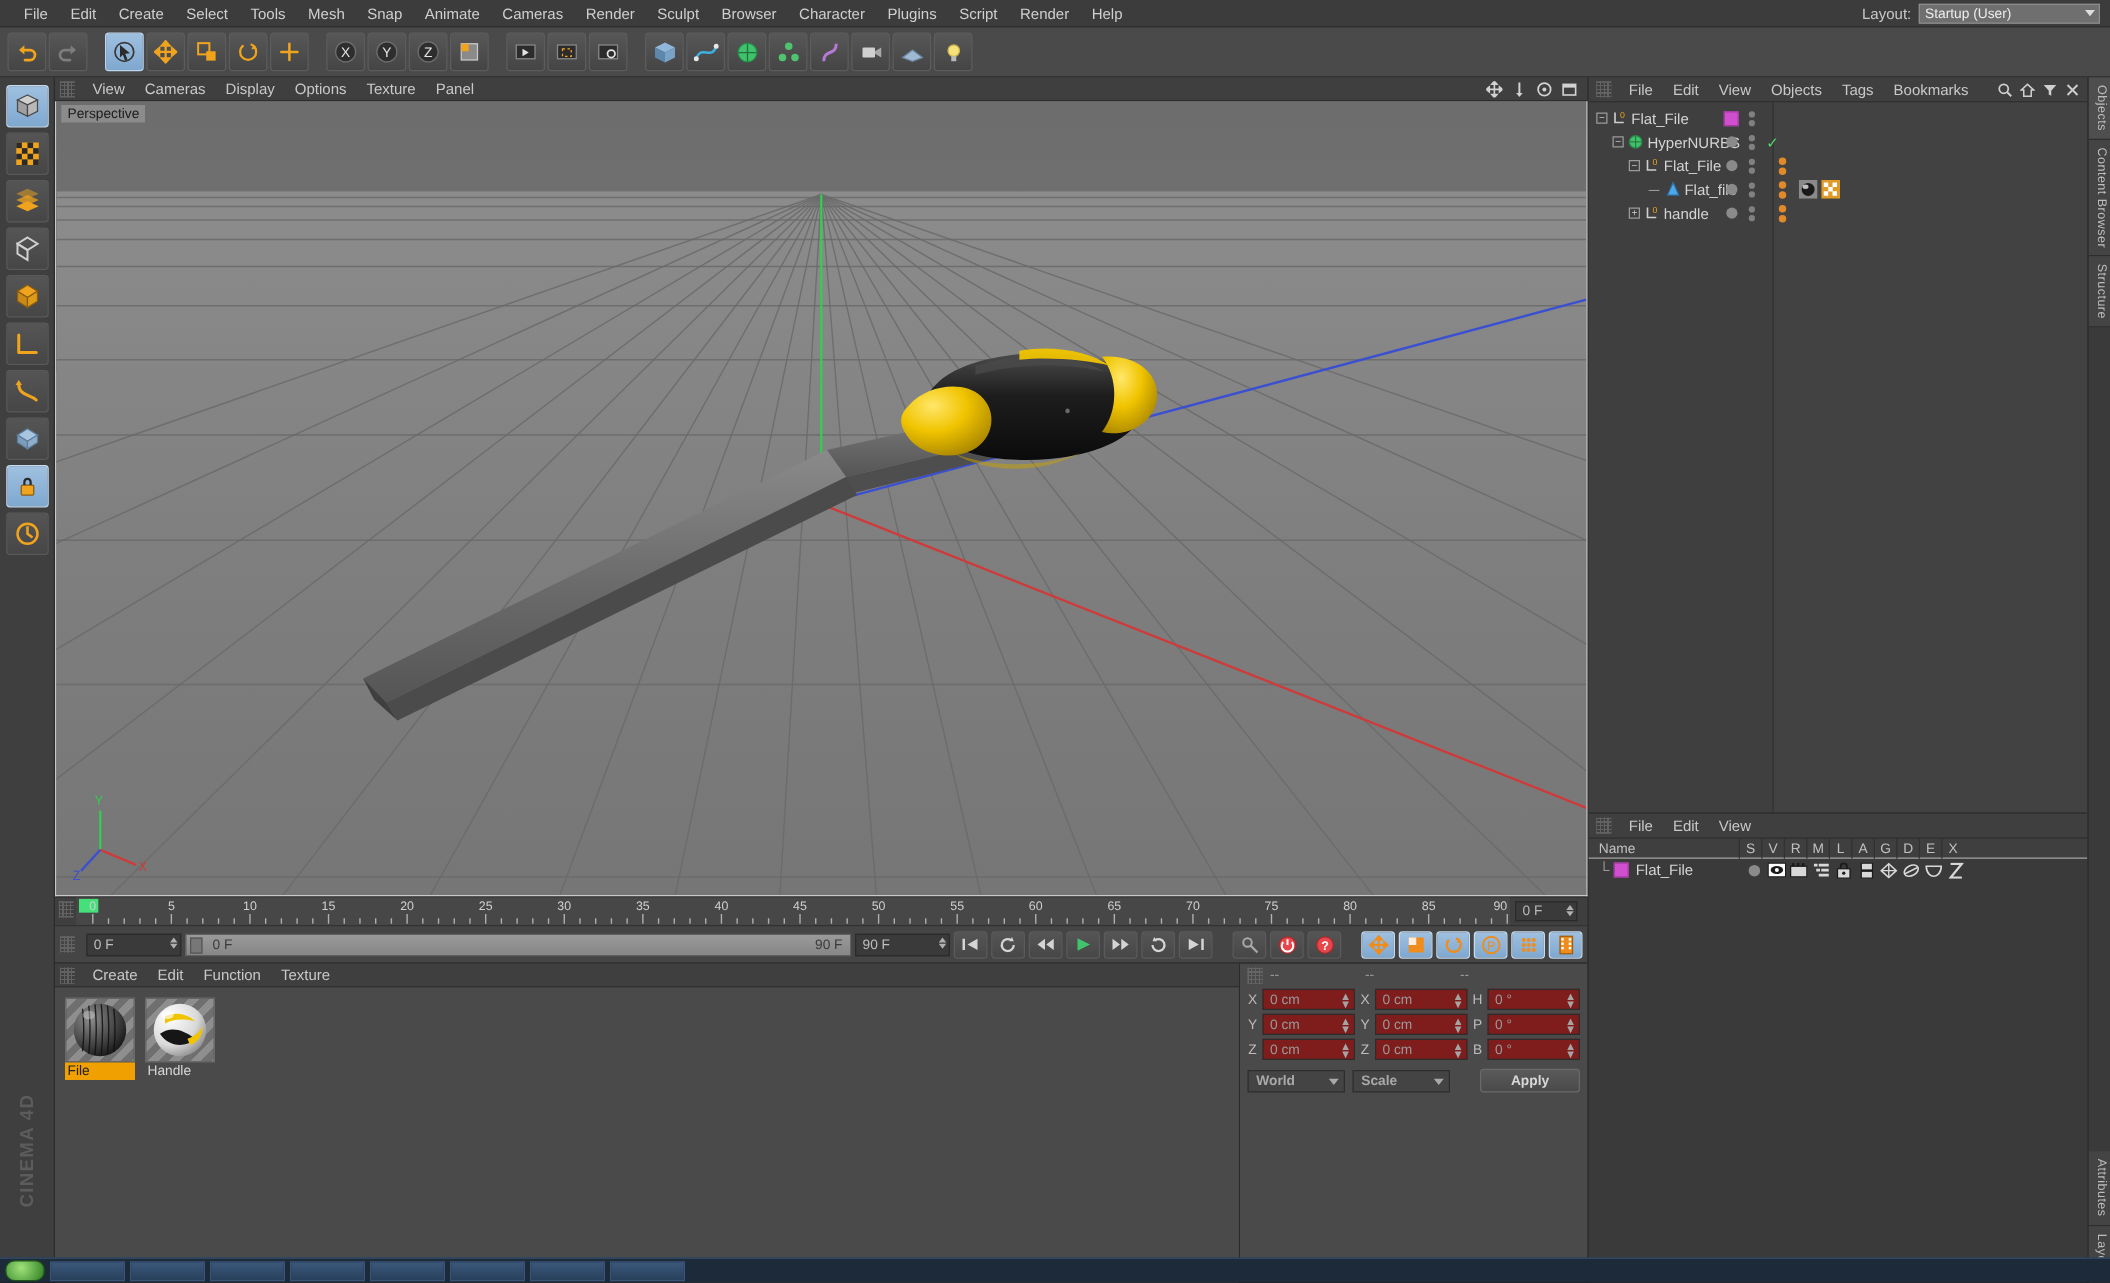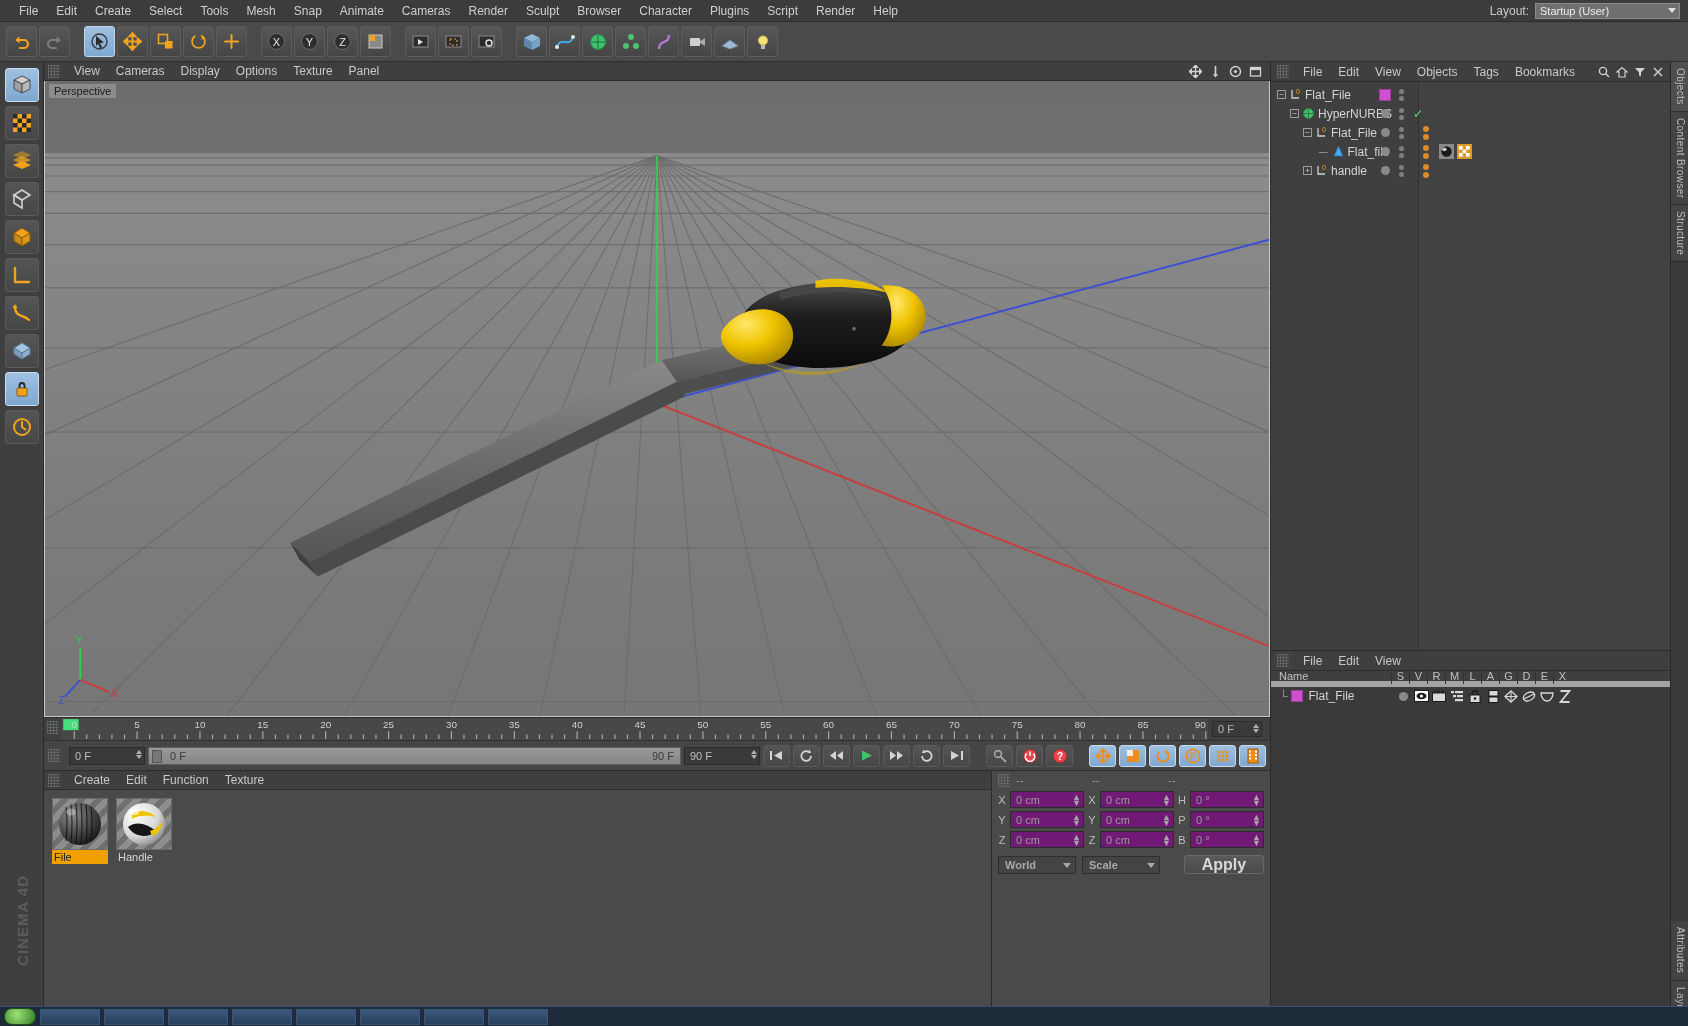--- a/index.html
+++ b/index.html
@@ -169,34 +169,34 @@
   .matname{ height:14px; font-size:11px; padding-left:2px; line-height:14px; color:#d6d6d6; }
   .matname.sel{ background:#f0a000; color:#222; }
 
   .coordpanel{ flex:0 0 278px; background:#4a4a4a; display:flex;flex-direction:column;}
   .coordhead{ height:18px; display:flex; align-items:center; padding-left:6px; gap:0; font-size:11px; color:#9d9d9d;}
   .coordhead .c{ width:76px; text-align:left; }
   .coordgrid{ padding:2px 6px 0 4px; }
   .crow{ display:flex; align-items:center; gap:2px; margin-bottom:3px; }
   .clbl{ width:12px; text-align:center; color:#bdbdbd; font-size:11px;}
   .cfield{
-    flex:1 1 0; min-width:0; height:17px; background:#701a75; border:1px solid #2c2c2c;
+    flex:1 1 0; min-width:0; height:17px; background:#7f1d1d; border:1px solid #2c2c2c;
     display:flex;align-items:center;padding:0 13px 0 5px;color:#9a9a9a;font-size:11px;position:relative;
   }
   .arrows{position:absolute;right:2px;top:2px;color:#a5a5a5;font-size:9px;line-height:6px;}
   .crow2{ display:flex; gap:6px; padding:4px 6px 0 6px; align-items:center;font-weight:bold;}
   .dropdown{
     flex:0 0 78px;height:18px;background:#444;border:1px solid #2e2e2e;
     display:flex;align-items:center;padding:0 14px 0 6px;color:#a9a9a9;font-size:11px;position:relative;
   }
   .dropdown .arr{position:absolute;right:4px;top:6px;border-left:4px solid transparent;border-right:4px solid transparent;border-top:5px solid #a9a9a9;}
   .applybtn{
     margin-left:auto; width:80px;height:19px;border:1px solid #6a6a6a;border-radius:3px;
     background:linear-gradient(180deg,#5a5a5a,#4a4a4a);
-    display:flex;align-items:center;justify-content:center;color:#d8d8d8;font-size:16px;
+    display:flex;align-items:center;justify-content:center;color:#d8d8d8;font-size:11px;
   }
 
   
   .rightcol{ width:400px; flex:0 0 400px; background:#3a3a3a; display:flex; flex-direction:column; border-left:1px solid #2b2b2b;}
   .objmgr{ flex:0 0 588px; display:flex; flex-direction:column; background:#3a3a3a; min-height:0;}
   .ompanelmenu{ height:20px;flex:0 0 20px; background:#3f3f3f; display:flex;align-items:center;padding-left:6px;border-bottom:1px solid #2d2d2d;}
   .ompanelmenu .mi{ padding:1px 8px;font-size:12px;}
   .omicons{ margin-left:auto; display:flex; gap:6px; padding-right:6px; align-items:center;}
   .omlist{ flex:1 1 auto; display:flex; min-height:0;}
   .omtree{ flex:1 1 auto; background:#3f3f3f; padding-top:3px; min-width:0;}
@@ -208,21 +208,21 @@
     font-size:8px;line-height:7px;color:#d0d0d0;margin-right:3px;flex:0 0 9px;
   }
   .oname{ margin-left:3px; white-space:nowrap;}
   .dots{ position:absolute; display:flex; flex-direction:column; gap:2px; }
   .dot{ width:5px;height:5px;border-radius:50%;background:#808080;}
   .dotbig{ width:9px;height:9px;border-radius:50%;background:#8a8a8a;}
   .colchip{ width:12px;height:12px;background:#cf4fcf;border:1px solid #a13da1;}
   .tagdot{ width:6px;height:6px;border-radius:50%;background:#e08a2a;}
 
   .attrmgr{ flex:1 1 auto; display:flex; flex-direction:column; background:#3a3a3a; border-top:1px solid #2b2b2b; min-height:0;}
-  .laycols{ height:16px;flex:0 0 16px; display:flex; align-items:center; background:#3f3f3f; font-size:11px; color:#c0c0c0; border-bottom:6px solid #a3a3a3;}
+  .laycols{ height:16px;flex:0 0 16px; display:flex; align-items:center; background:#3f3f3f; font-size:11px; color:#c0c0c0; border-bottom:1px solid #a3a3a3;}
   .laycols .nmh{ width:120px; padding-left:8px;}
   .laycols .ch{ width:18px; text-align:center; border-left:1px solid #323232; height:16px; line-height:16px;}
   .layrow{ height:18px; display:flex; align-items:center; font-size:12px; color:#d4d4d4; padding-left:8px; gap:0;}
   .layicon{ width:15px;height:13px;display:flex;align-items:center;justify-content:center;margin-left:3px;}
 
   
   .vtabs{ width:18px; flex:0 0 18px; background:#3a3a3a; display:flex; flex-direction:column; border-left:1px solid #282828;}
   .vtab{
     writing-mode:vertical-rl; text-orientation:mixed;
     font-size:10px; color:#bdbdbd; padding:6px 2px; background:#444;

